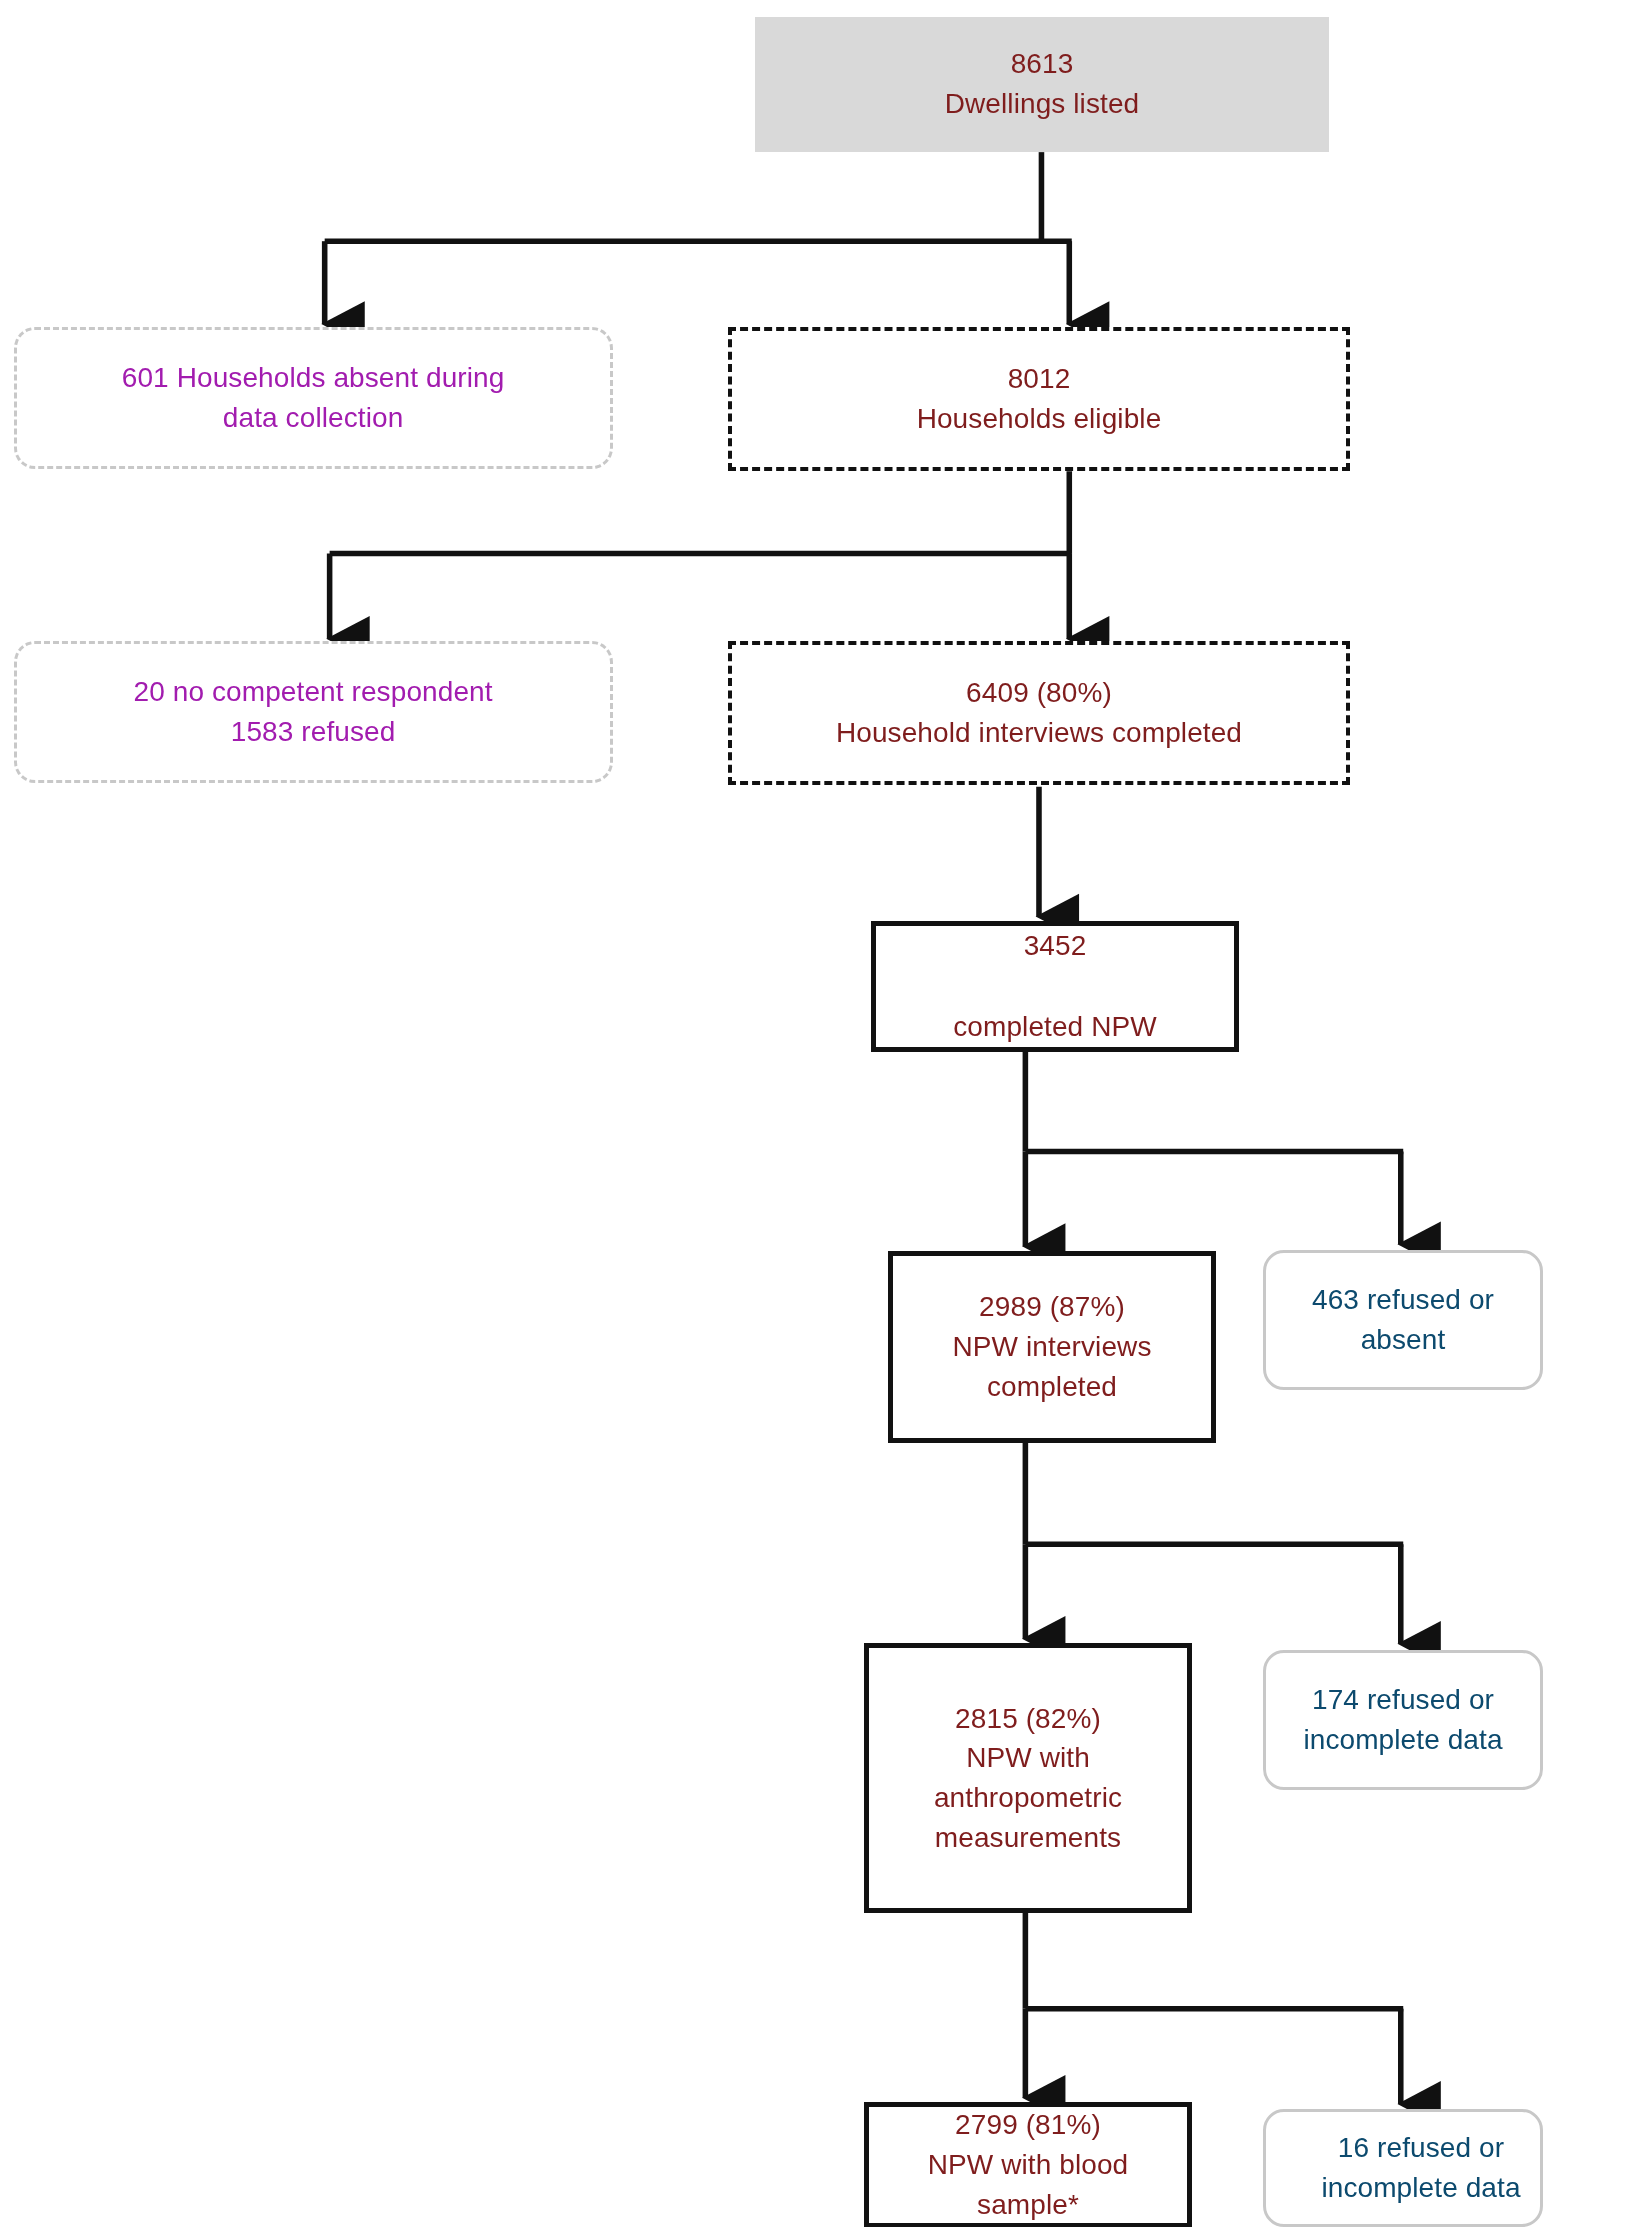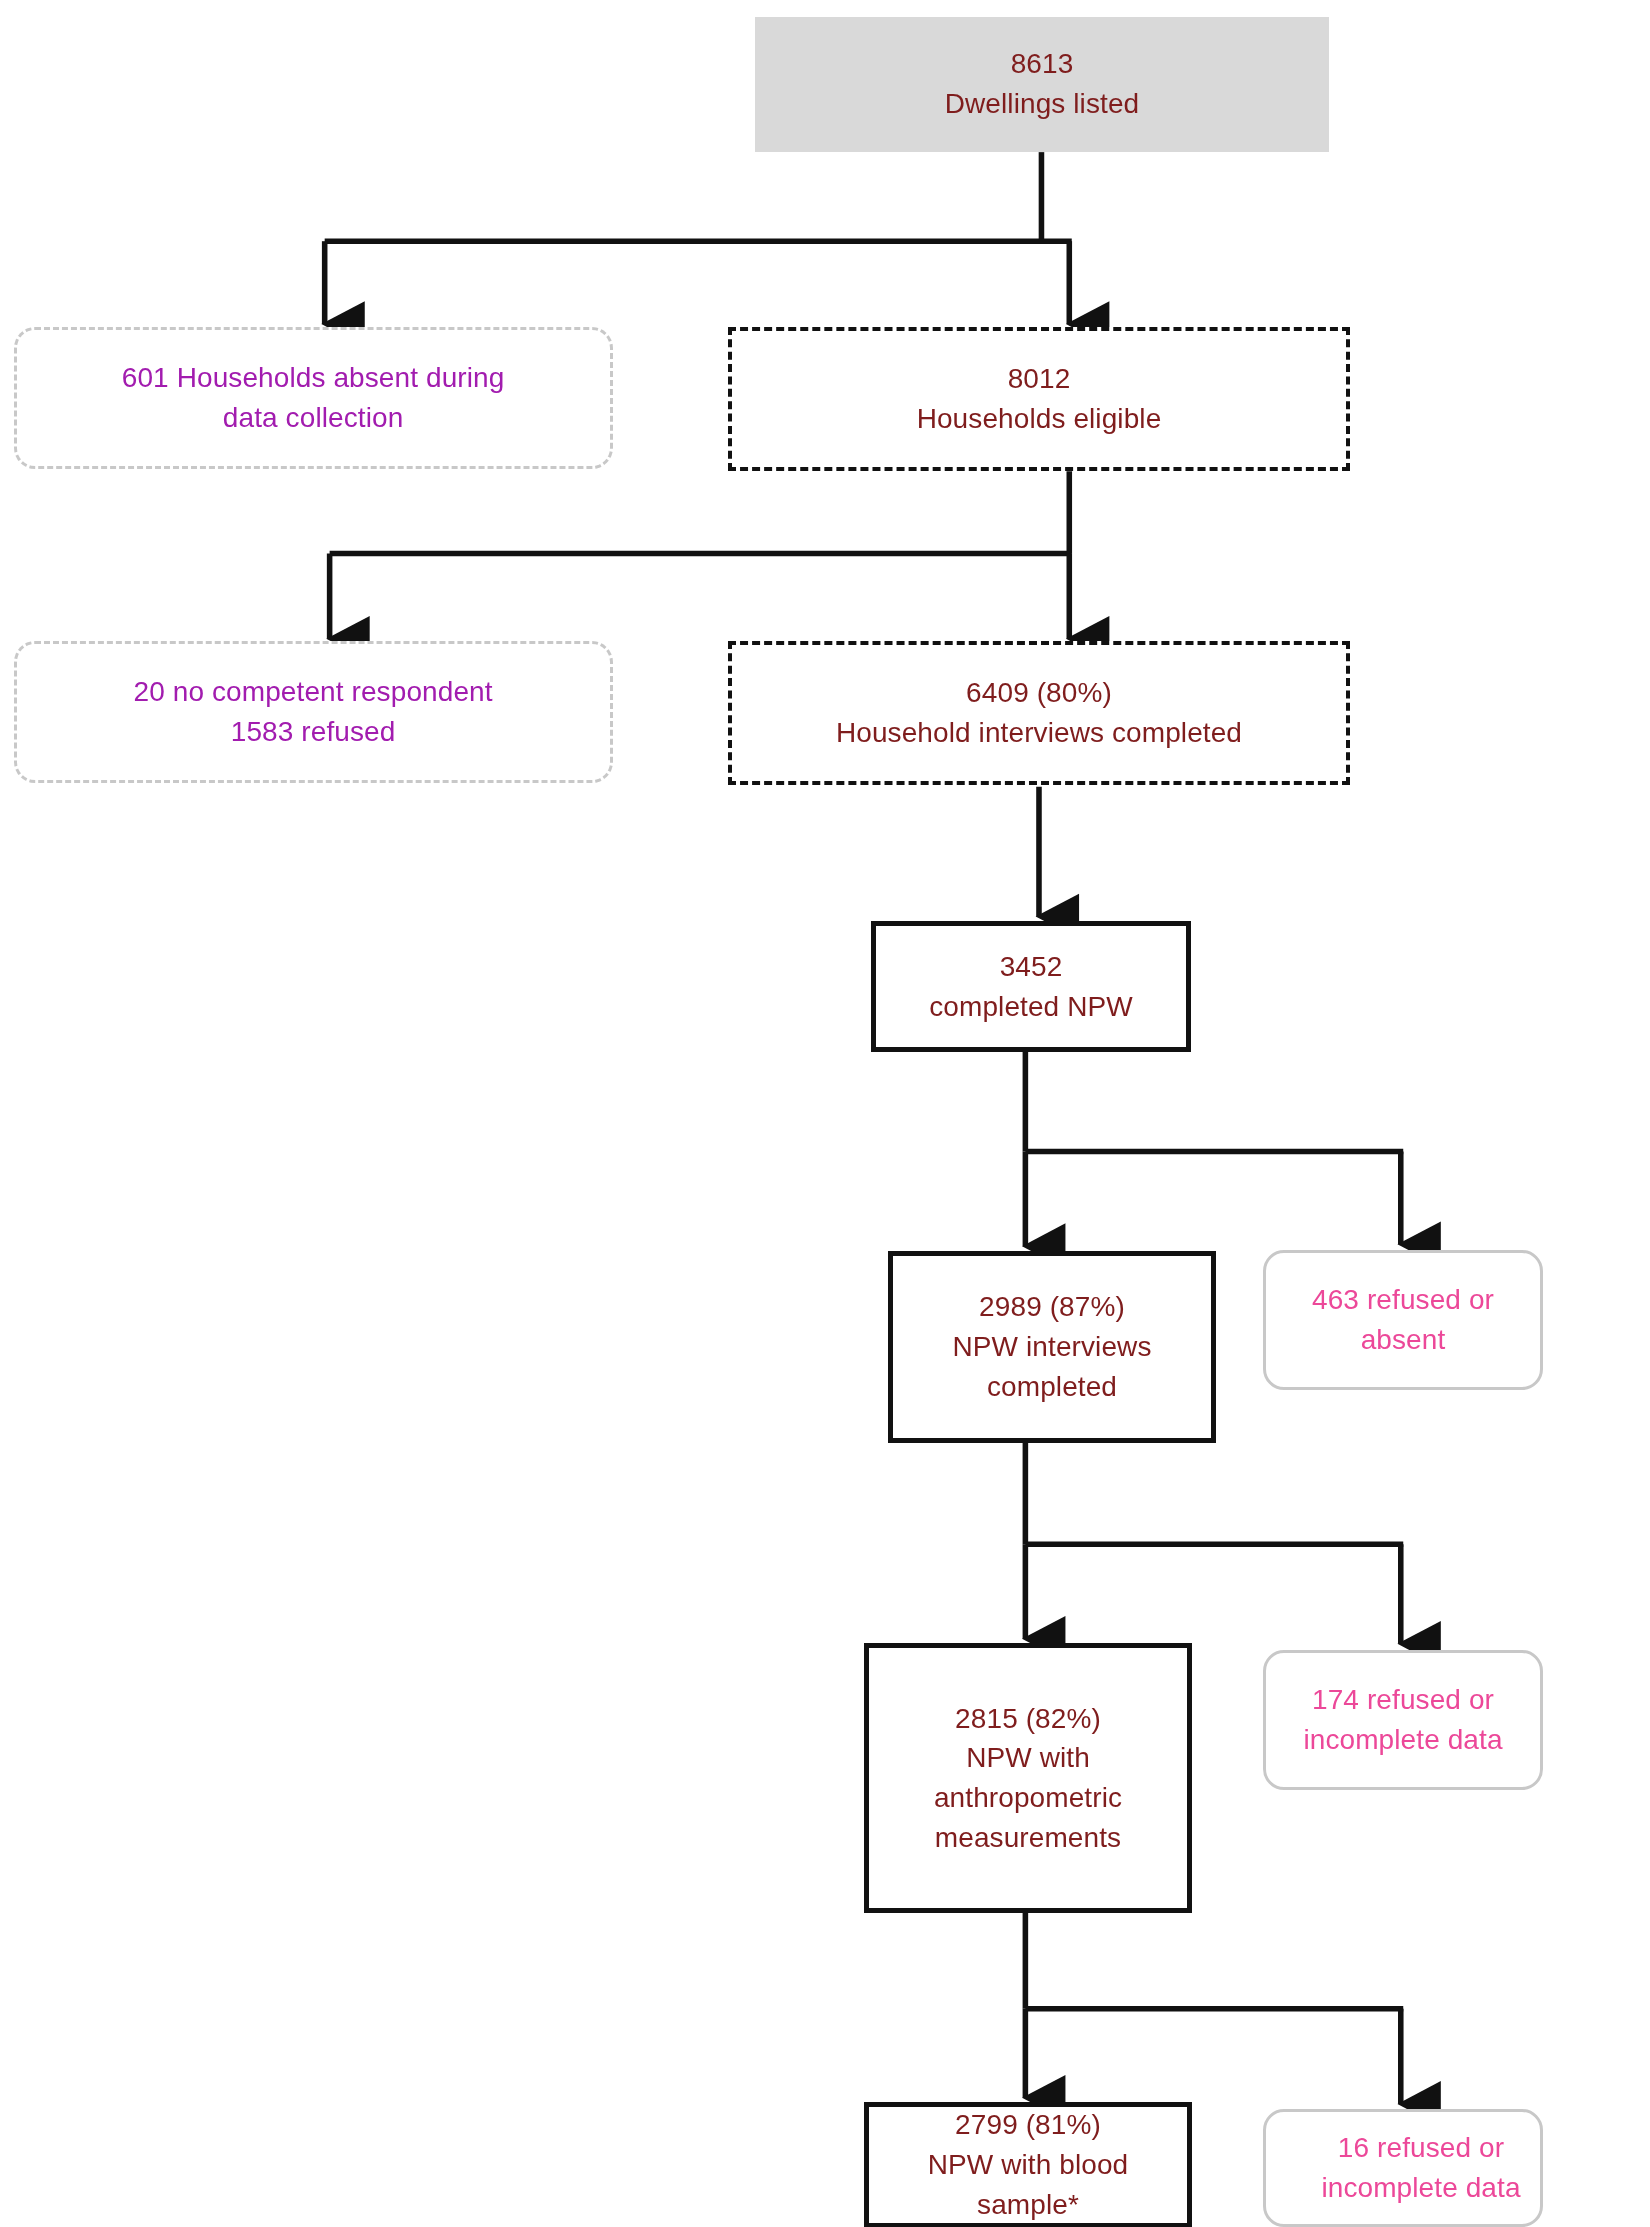--- a/index.html
+++ b/index.html
@@ -56,21 +56,21 @@
   .node.dashed-gray {
     background: #ffffff;
     border: 3.7px dashed #c8c8c8;
     border-radius: 21px;
     color: #a21caf;
   }
   .node.round-gray {
     background: #ffffff;
     border: 3.7px solid #c8c8c8;
     border-radius: 21px;
-    color: #ec4899;
+    color: #0c4a6e;
   }
 </style>
 </head>
 <body>
 
 <div id="canvas">
 
   <svg id="connectors" viewBox="0 0 2668 3601" width="1650" height="2227" xmlns="http://www.w3.org/2000/svg">
     <defs>
       <marker id="arrowhead" markerWidth="9" markerHeight="9" refX="4.2" refY="7.6" orient="auto" markerUnits="strokeWidth">
@@ -129,21 +129,21 @@
   <div class="node dashed-gray" style="left:13.6px; top:641px; width:599px; height:142px;">
     <span class="ln">20 no competent respondent</span>
     <span class="ln">1583 refused</span>
   </div>
 
   <div class="node dashed-black" style="left:728px; top:641px; width:622px; height:144px;">
     <span class="ln">6409 (80%)</span>
     <span class="ln">Household interviews completed</span>
   </div>
 
-  <div class="node solid-black" style="left:871px; top:921px; width:320px; height:131px;">
+  <div class="node solid-black" style="left:871px; top:921px; width:368px; height:131px;justify-content:space-between;">
     <span class="ln">3452</span>
     <span class="ln">completed NPW</span>
   </div>
 
   <div class="node solid-black" style="left:888px; top:1251px; width:328px; height:192px;">
     <span class="ln">2989 (87%)</span>
     <span class="ln">NPW interviews</span>
     <span class="ln">completed</span>
   </div>
 

